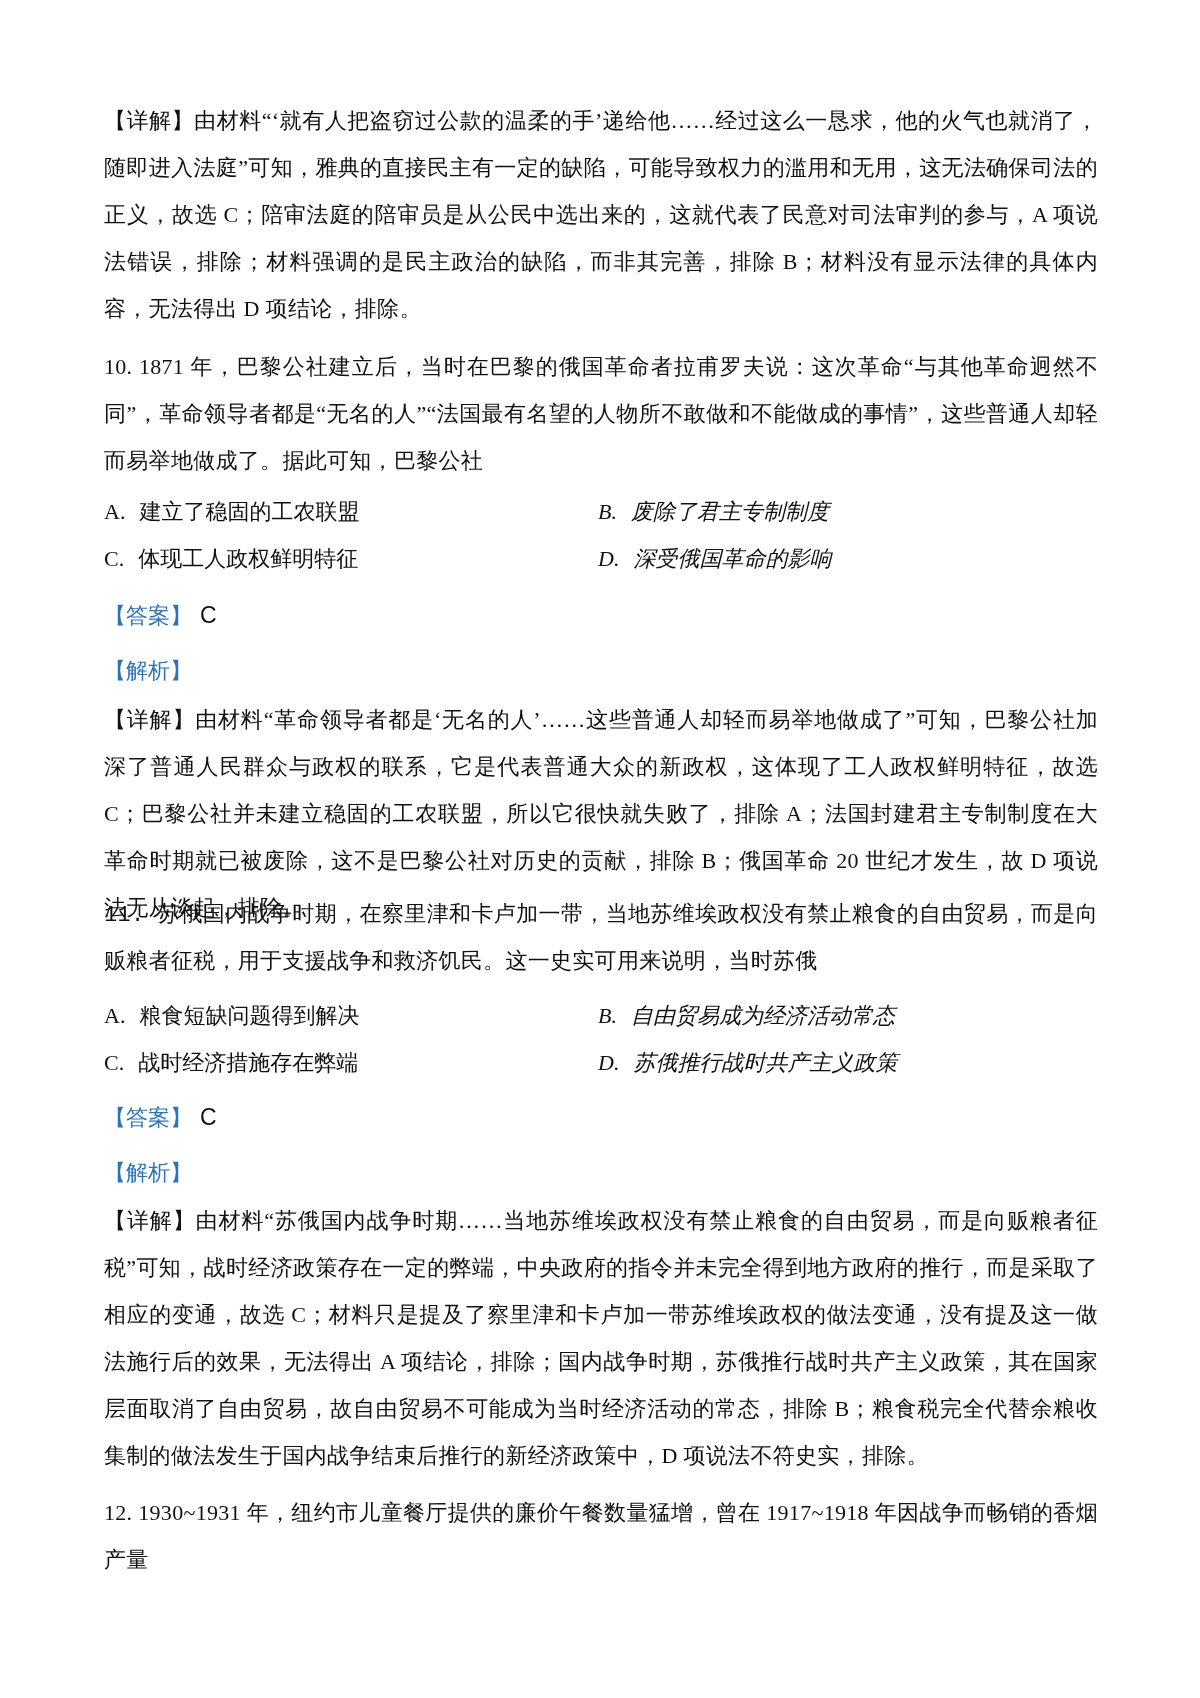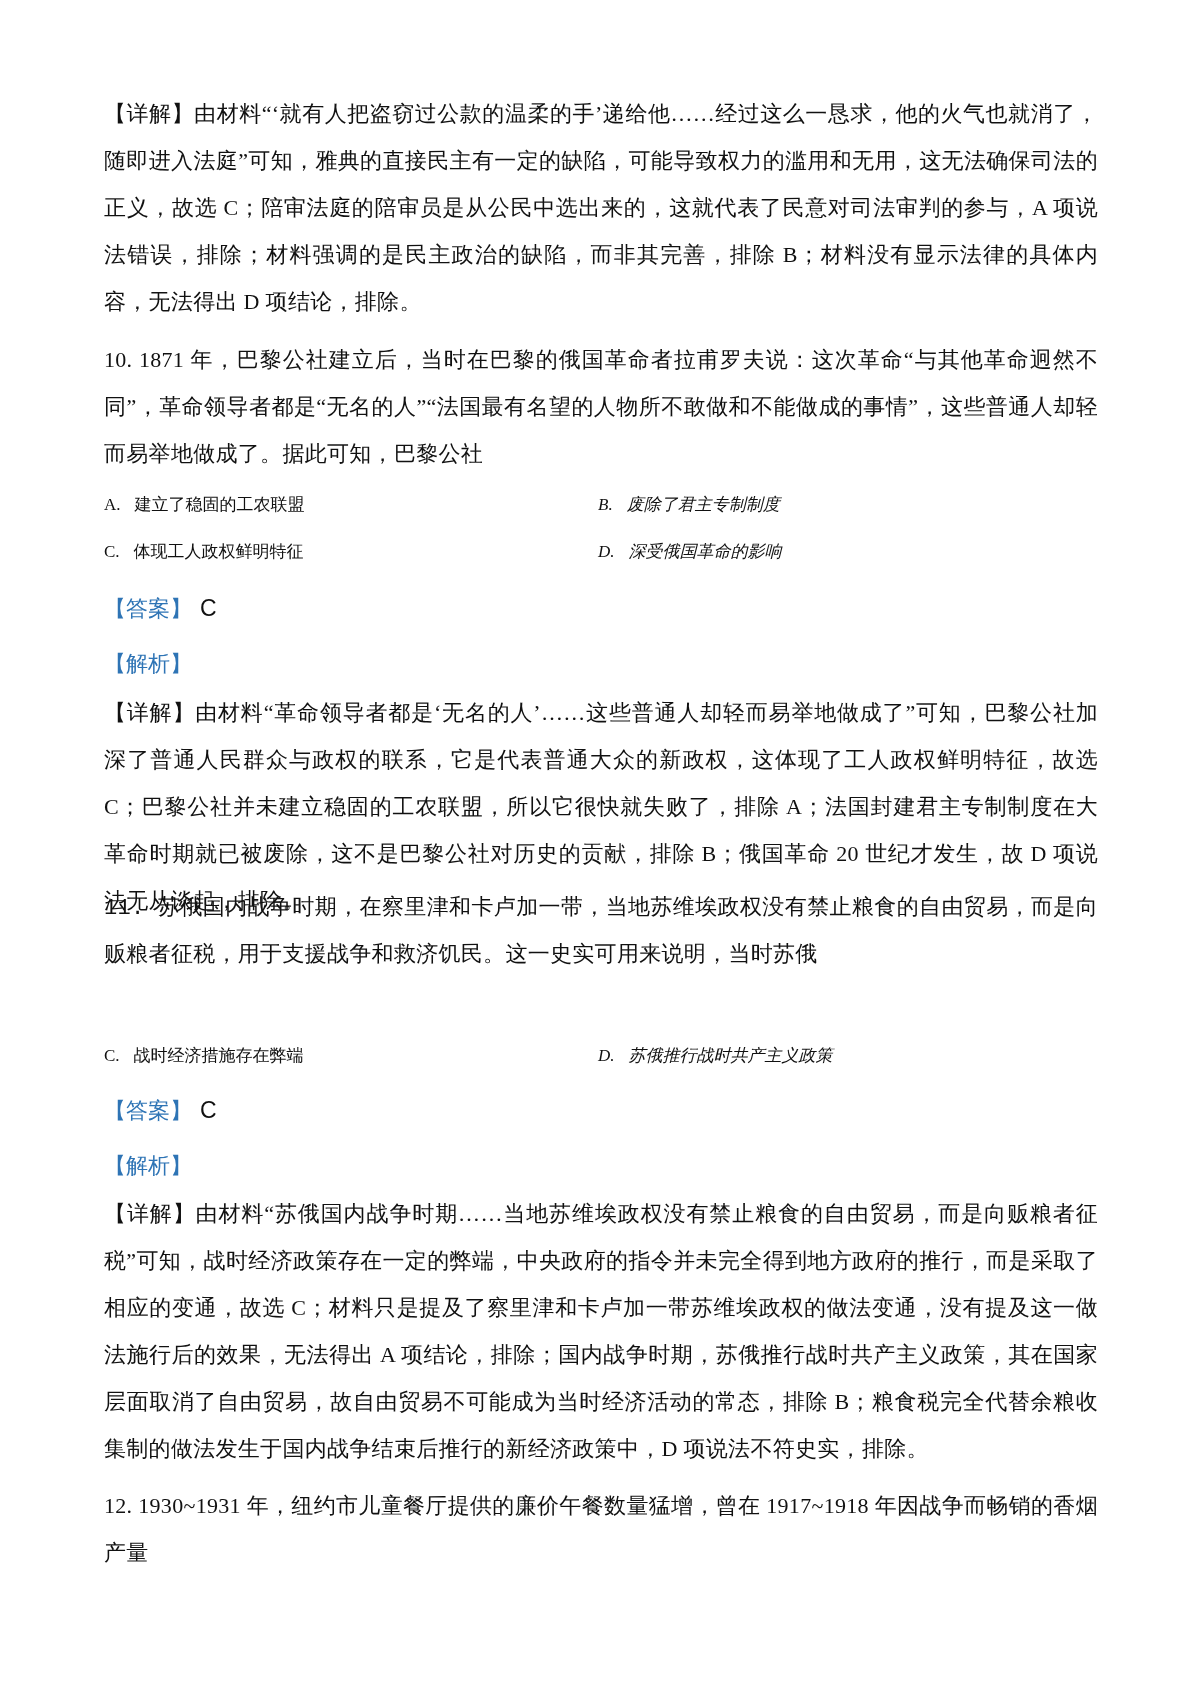--- a/index.html
+++ b/index.html
@@ -12,41 +12,41 @@
     width: 1200px;
     height: 1698px;
     background: #ffffff;
     font-family: "Liberation Serif", "DejaVu Serif", serif;
     color: #111111;
     overflow: hidden;
   }
   .content {
     position: absolute;
     left: 104px;
-    top: 0;
+    top: 7px;
     width: 994px;
     height: 1226px;
   }
   .para {
     position: absolute;
     left: 0;
     width: 994px;
     font-size: 22px;
     line-height: 47px;
     text-align: justify;
     text-align-last: left;
     letter-spacing: 0.3px;
     white-space: normal;
   }
   .options-row {
     position: absolute;
     left: 0;
     width: 994px;
     height: 47px;
-    font-size: 17px;
+    font-size: 22px;
     line-height: 47px;
   }
   .option {
     position: absolute;
     top: 0;
     white-space: nowrap;
   }
   .option.col-left  { left: 0; }
   .option.col-right { left: 494px; font-style: italic; }
   .option .opt-letter {
@@ -105,20 +105,28 @@
     </div>
 
     <div class="label-row" style="top: 640px;">
       <span class="blue-label">【解析】</span>
     </div>
 
     <div class="para" style="top: 689px; font-family: Liberation Serif, serif;">【详解】由材料“革命领导者都是‘无名的人’……这些普通人却轻而易举地做成了”可知，巴黎公社加深了普通人民群众与政权的联系，它是代表普通大众的新政权，这体现了工人政权鲜明特征，故选 C；巴黎公社并未建立稳固的工农联盟，所以它很快就失败了，排除 A；法国封建君主专制制度在大革命时期就已被废除，这不是巴黎公社对历史的贡献，排除 B；俄国革命 20 世纪才发生，故 D 项说法无从谈起，排除。</div>
 
     <div class="para" style="top: 885px; font-family: Liberation Mono, monospace;">11. 苏俄国内战争时期，在察里津和卡卢加一带，当地苏维埃政权没有禁止粮食的自由贸易，而是向贩粮者征税，用于支援战争和救济饥民。这一史实可用来说明，当时苏俄</div>
 
+    <div class="options-row" style="top: 985px;">
+      <div class="option col-left">
+        <span class="opt-letter">A.</span><span>粮食短缺问题得到解决</span>
+      </div>
+      <div class="option col-right">
+        <span class="opt-letter">B.</span><span>自由贸易成为经济活动常态</span>
+      </div>
+    </div>
 
     <div class="options-row" style="top: 1032px; text-align: center;">
       <div class="option col-left">
         <span class="opt-letter">C.</span><span>战时经济措施存在弊端</span>
       </div>
       <div class="option col-right">
         <span class="opt-letter">D.</span><span>苏俄推行战时共产主义政策</span>
       </div>
     </div>
 

